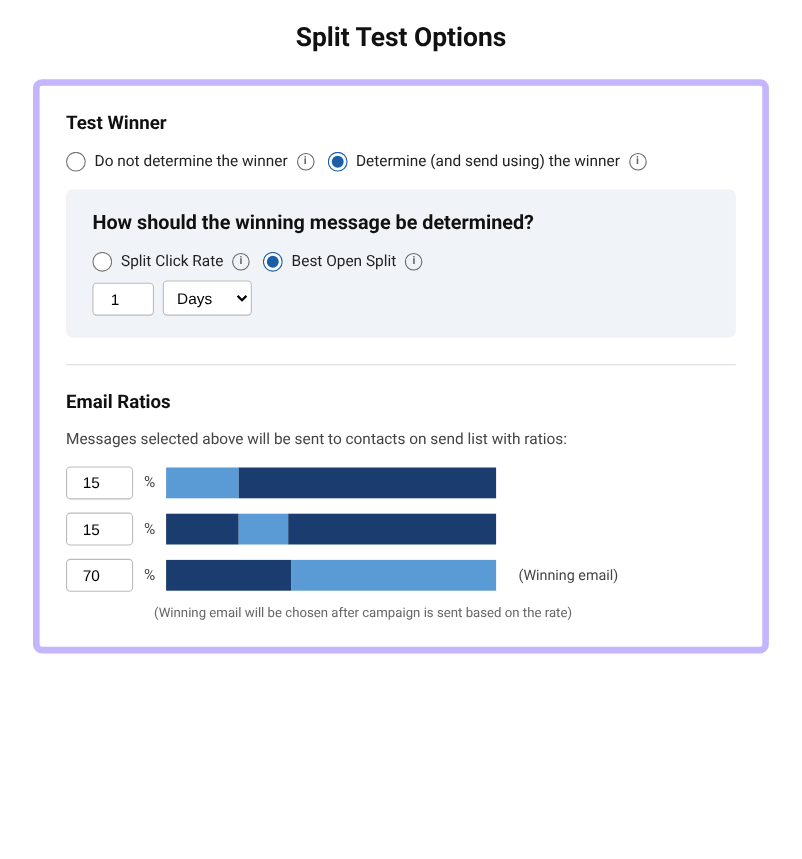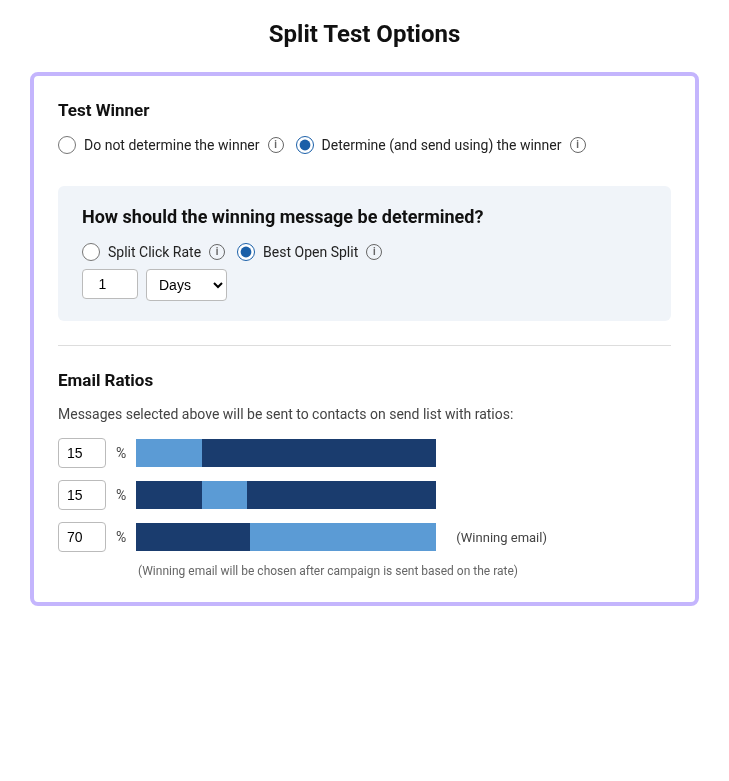--- a/index.html
+++ b/index.html
@@ -14,21 +14,21 @@
 
     .page-title {
       text-align: center;
       font-size: 24px;
       font-weight: 700;
       margin-bottom: 24px;
       color: #111;
     }
 
     .card {
-      border: 4px solid #c4b5fd;
+      border: 6px solid #c4b5fd;
       border-radius: 8px;
       padding: 24px;
       background: #fff;
     }
 
     .section-title {
       font-size: 17px;
       font-weight: 700;
       margin-bottom: 16px;
       color: #111;
@@ -67,40 +67,40 @@
       font-size: 10px;
       font-weight: 700;
       cursor: pointer;
       line-height: 1;
     }
 
     .winner-sub-panel {
       background: #f0f4f9;
       border-radius: 6px;
       padding: 20px 24px;
-      margin-top: 32px;
+      margin-top: 16px;
     }
 
     .winner-sub-panel .sub-title {
       font-size: 18px;
       font-weight: 700;
       color: #111;
       margin-bottom: 16px;
     }
 
     .determine-label {
       font-size: 14px;
       color: #333;
       margin-top: 14px;
       margin-bottom: 8px;
     }
 
     .time-inputs {
       display: flex;
-      align-items: flex-start;
+      align-items: flex-end;
       gap: 8px;
       margin-top: 8px;
     }
 
     .time-input-number {
       width: 56px;
       padding: 6px 8px;
       border: 1px solid #bbb;
       border-radius: 4px;
       font-size: 14px;
@@ -134,21 +134,21 @@
     }
 
     .ratio-row {
       display: flex;
       align-items: center;
       gap: 10px;
       margin-bottom: 12px;
     }
 
     .ratio-input {
-      width: 48px;
+      width: 61px;
       padding: 6px 8px;
       border: 1px solid #bbb;
       border-radius: 4px;
       font-size: 14px;
       text-align: center;
       background: #fff;
     }
 
     .percent-sign {
       font-size: 14px;

